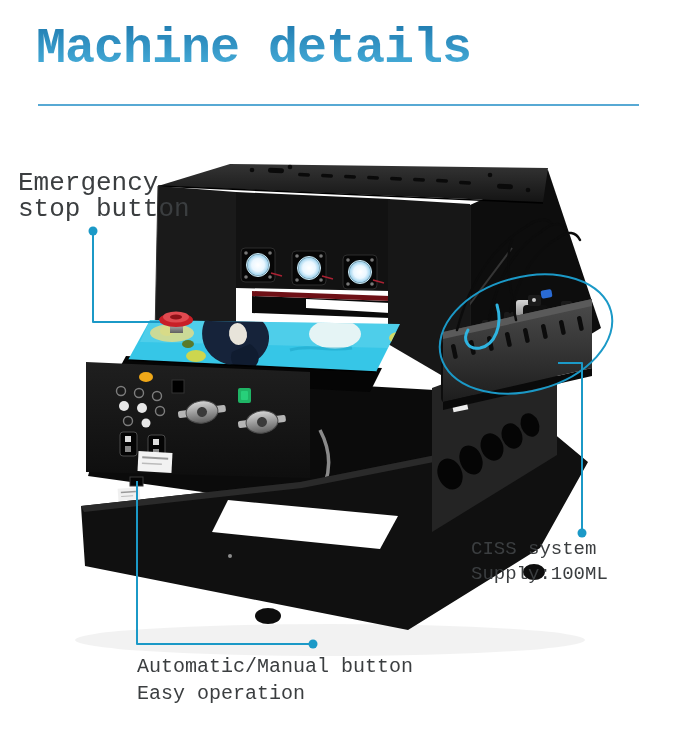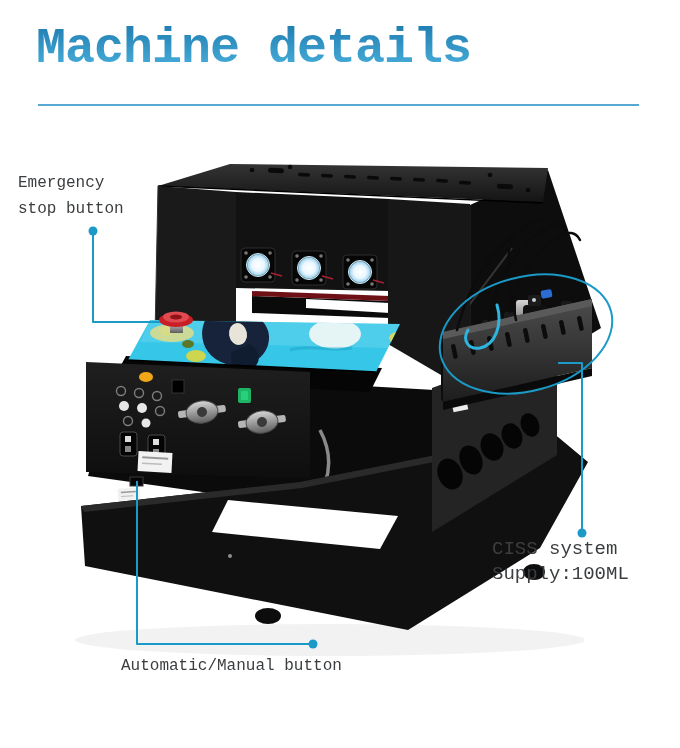--- a/index.html
+++ b/index.html
@@ -15,23 +15,23 @@
     color:var(--title-top);
     -webkit-text-fill-color:transparent;
   }
   .rule{
     position:absolute;left:38px;top:104px;width:601px;height:2px;
     background:var(--underline);
   }
   .machine-svg{position:absolute;left:0;top:0;}
   .label{position:absolute;color:var(--text);}
   .label div{white-space:nowrap;}
-  .label-emergency{left:18px;top:170px;width:132px;font-size:16px;line-height:26px;}
-  .label-ciss{left:492px;top:537px;font-size:19px;line-height:25px;}
-  .label-automatic{left:121px;top:653px;font-size:16px;line-height:27px;}
+  .label-emergency{left:18px;top:170px;width:132px;font-size:26px;line-height:26px;}
+  .label-ciss{left:471px;top:537px;font-size:19px;line-height:25px;}
+  .label-automatic{left:137px;top:653px;font-size:20px;line-height:27px;}
 </style>
 </head>
 <body>
 
 <div class="stage">
 
   <h1 class="title">Machine details</h1>
   <div class="rule"></div>
 
   <svg class="machine-svg" width="680" height="748" viewBox="0 0 680 748">
@@ -301,15 +301,16 @@
     <div>stop button</div>
   </div>
 
   <div class="label label-ciss">
     <div>CISS system</div>
     <div>Supply:100ML</div>
   </div>
 
   <div class="label label-automatic">
     <div>Automatic/Manual button</div>
+    <div>Easy operation</div>
   </div>
 
 </div>
 
 </body></html>

